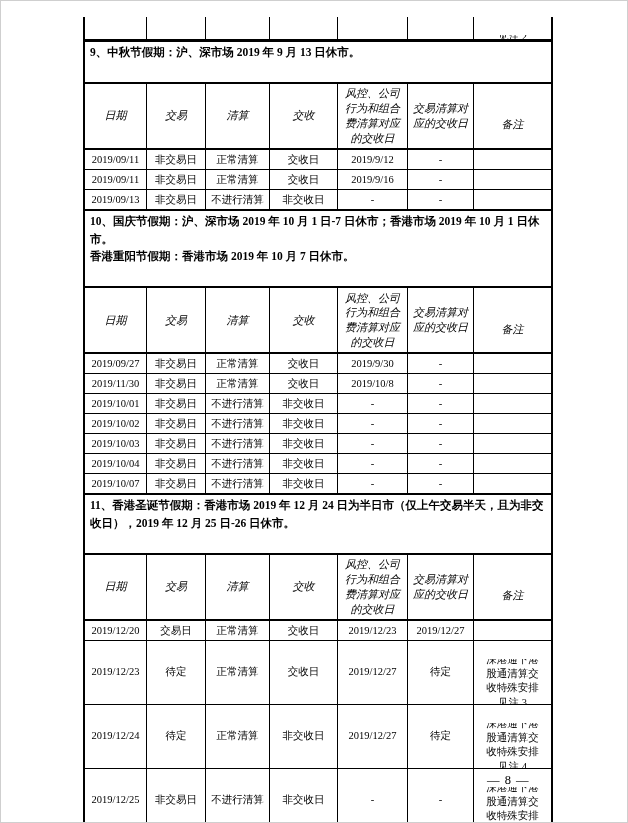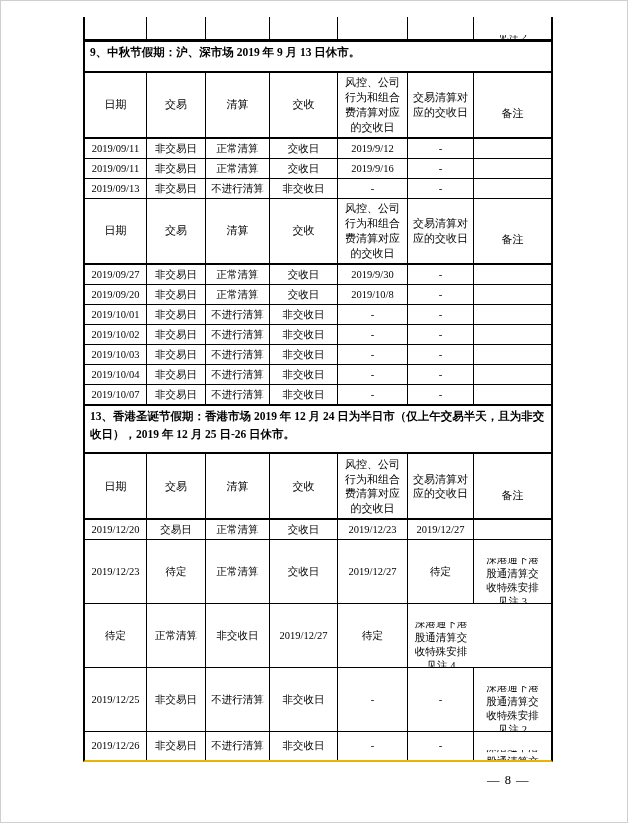--- a/index.html
+++ b/index.html
@@ -44,26 +44,26 @@
   .cell:last-child { border-right:none;margin-top:18px; }
   .carryover { height:24px; border-bottom:2px solid #000; }
   .section-title {
     border-left:2px solid #000;
     border-right:2px solid #000;
     border-top:1px solid #000;
     border-bottom:2px solid #000;
     font-weight:bold;
     font-size:11.5px;
     line-height:1.55;
-    padding:2px 5px 9px 5px;
+    padding:2px 5px 20px 5px;
     white-space:pre-line;
     background:#fff;
   }
   .header { height:66px; border-bottom:2px solid #000; }
-  .header .cell { font-size:11px; padding:12px 3px; }
+  .header .cell { font-size:11px; padding:12px 3px;font-style:italic; }
   .data { height:20px; }
   .data.tall { height:64px; }
   .data.cut { height:30px; border-bottom:2px solid #eab308; }
   .page-number {
     position:absolute;
     left:486px; top:772px;
     font-size:12.5px;
     letter-spacing:1px;
     white-space:nowrap;
   }
@@ -112,40 +112,42 @@
       </div>
       <div class="trow data">
         <div class="cell c0">2019/09/13</div>
         <div class="cell c1">非交易日</div>
         <div class="cell c2">不进行清算</div>
         <div class="cell c3">非交收日</div>
         <div class="cell c4">-</div>
         <div class="cell c5">-</div>
         <div class="cell c6"></div>
       </div>
+      <div class="section-title">10、国庆节假期：沪、深市场 2019 年 10 月 1 日-7 日休市；香港市场 2019 年 10 月 1 日休市。
+香港重阳节假期：香港市场 2019 年 10 月 7 日休市。</div>
       <div class="trow header">
         <div class="cell c0">日期</div>
         <div class="cell c1">交易</div>
         <div class="cell c2">清算</div>
         <div class="cell c3">交收</div>
         <div class="cell c4">风控、公司行为和组合费清算对应的交收日</div>
         <div class="cell c5">交易清算对应的交收日</div>
         <div class="cell c6">备注</div>
       </div>
       <div class="trow data">
         <div class="cell c0">2019/09/27</div>
         <div class="cell c1">非交易日</div>
         <div class="cell c2">正常清算</div>
         <div class="cell c3">交收日</div>
         <div class="cell c4">2019/9/30</div>
         <div class="cell c5">-</div>
         <div class="cell c6"></div>
       </div>
       <div class="trow data">
-        <div class="cell c0">2019/09/20</div>
+        <div class="cell c0">2019/11/30</div>
         <div class="cell c1">非交易日</div>
         <div class="cell c2">正常清算</div>
         <div class="cell c3">交收日</div>
         <div class="cell c4">2019/10/8</div>
         <div class="cell c5">-</div>
         <div class="cell c6"></div>
       </div>
       <div class="trow data">
         <div class="cell c0">2019/10/01</div>
         <div class="cell c1">非交易日</div>
@@ -184,21 +186,21 @@
       </div>
       <div class="trow data">
         <div class="cell c0">2019/10/07</div>
         <div class="cell c1">非交易日</div>
         <div class="cell c2">不进行清算</div>
         <div class="cell c3">非交收日</div>
         <div class="cell c4">-</div>
         <div class="cell c5">-</div>
         <div class="cell c6"></div>
       </div>
-      <div class="section-title">13、香港圣诞节假期：香港市场 2019 年 12 月 24 日为半日市（仅上午交易半天，且为非交收日），2019 年 12 月 25 日-26 日休市。</div>
+      <div class="section-title">11、香港圣诞节假期：香港市场 2019 年 12 月 24 日为半日市（仅上午交易半天，且为非交收日），2019 年 12 月 25 日-26 日休市。</div>
       <div class="trow header">
         <div class="cell c0">日期</div>
         <div class="cell c1">交易</div>
         <div class="cell c2">清算</div>
         <div class="cell c3">交收</div>
         <div class="cell c4">风控、公司行为和组合费清算对应的交收日</div>
         <div class="cell c5">交易清算对应的交收日</div>
         <div class="cell c6">备注</div>
       </div>
       <div class="trow data">
@@ -216,20 +218,21 @@
         <div class="cell c2">正常清算</div>
         <div class="cell c3">交收日</div>
         <div class="cell c4">2019/12/27</div>
         <div class="cell c5">待定</div>
         <div class="cell c6">深港通下港
 股通清算交
 收特殊安排
 见注 3</div>
       </div>
       <div class="trow data tall">
+        <div class="cell c0">2019/12/24</div>
         <div class="cell c1">待定</div>
         <div class="cell c2">正常清算</div>
         <div class="cell c3">非交收日</div>
         <div class="cell c4">2019/12/27</div>
         <div class="cell c5">待定</div>
         <div class="cell c6">深港通下港
 股通清算交
 收特殊安排
 见注 4</div>
       </div>

